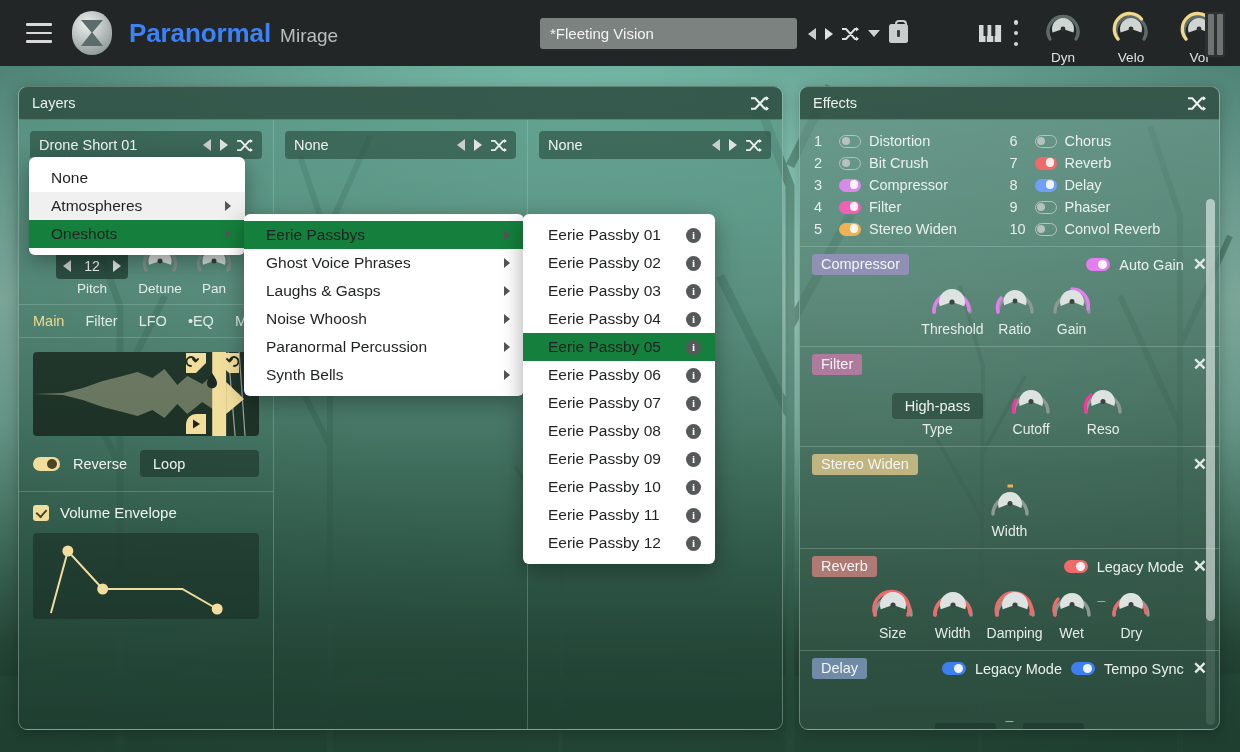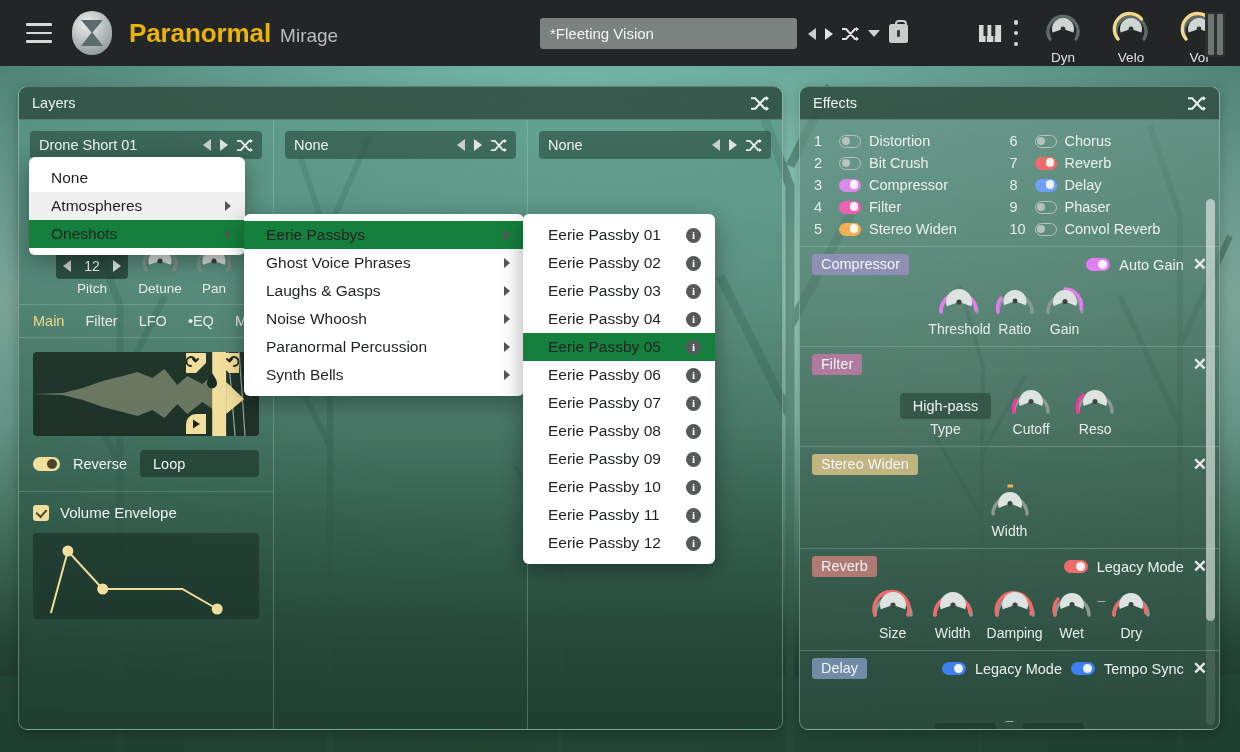--- a/index.html
+++ b/index.html
@@ -45,21 +45,21 @@
   }
   .logo::before {
     content:""; position:absolute; left:9px; top:9px; width:22px; height:13px;
     background:#5c6b6b; clip-path: polygon(0 0, 100% 0, 50% 100%);
   }
   .logo::after {
     content:""; position:absolute; left:9px; top:21px; width:22px; height:14px;
     background:#5c6b6b; clip-path: polygon(50% 0, 100% 100%, 0 100%);
   }
   .brand { margin-left: 17px; display:flex; align-items:baseline; gap:9px; }
-  .brand .b1 { font-size: 26px; color: #eab308; font-weight: 700; letter-spacing:-0.1px;}
+  .brand .b1 { font-size: 26px; color: #3b82f6; font-weight: 700; letter-spacing:-0.1px;}
   .brand .b2 { font-size: 19px; color: #b9bdbd; }
 
   .preset-wrap {
     position:absolute; left: 540px; top: 18px; width: 368px; height: 31px;
     display:flex; align-items:center;
   }
   .preset-box {
     width: 330px; height: 31px; background:#7c8280; border-radius:3px;
     display:flex; align-items:center; padding: 0 10px; color:#f2f4f4; font-size:15px;
   }
@@ -157,21 +157,21 @@
 
   .fx-module { border-top:1px solid rgba(190,220,208,0.28); padding:7px 12px 9px 12px; position:relative; }
   .fx-title { display:inline-block; padding:2px 9px 3px 9px; border-radius:3px;
               color:#f2f5f4; font-size:14.5px; }
   .fx-hdr { display:flex; align-items:center; }
   .fx-hdr-right { margin-left:auto; display:flex; align-items:center; gap:9px; }
   .fx-x { color:#e3e9e6; font-size:17px; cursor:pointer; line-height:1; font-weight:bold;}
   .ftgl { width:24px;height:13px;border-radius:7px;position:relative; cursor:pointer; }
   .ftgl i{position:absolute;top:1.8px;left:12px;width:9px;height:9px;border-radius:50%;background:rgba(255,255,255,0.9);}
   .fx-lbl { color:#eaf0ed; font-size:14.5px; }
-  .fx-knobs { display:flex; justify-content:center; align-items:flex-end; gap:1px; margin-top:4px; }
+  .fx-knobs { display:flex; justify-content:center; align-items:flex-end; gap:8px; margin-top:4px; }
   .fxk { text-align:center; cursor:pointer; }
   .fxk .kl { display:block; font-size:14px; color:#e6ece9; margin-top:-2px; }
   .typebtn { background:rgba(48,80,67,0.8); border-radius:4px; padding:5px 13px; color:#eef3f1; font-size:14.5px; cursor:pointer;}
   .valbtn { background:rgba(32,58,47,0.85); border-radius:4px; padding:6px 20px; color:#eef3f1; font-size:15px; cursor:pointer;margin-top:36px;}
   .dash { color:#9fb0a9; font-size:14px; }
 
   .fx-scroll { position:absolute; right:4px; top:112px; width:9px; height:526px;
                background:rgba(255,255,255,0.10); border-radius:5px; }
   .fx-scroll i { position:absolute; left:0; top:0; width:9px; height:422px;
                background:rgba(236,243,240,0.55); border-radius:5px; display:block;}
@@ -572,21 +572,21 @@
       </div>
     </div>
 
     <div class="fx-module">
       <div class="fx-hdr">
         <span class="fx-title" style="background:#b07a9d">Filter</span>
         <span class="fx-hdr-right">
             <span class="fx-x">✕</span>
           </span>
       </div>
-      <div class="fx-knobs" style="gap:16px;">
+      <div class="fx-knobs" style="gap:24px;">
         <div class="fxk">
           <div class="typebtn">High-pass</div>
           <span class="kl" style="margin-top:2px;">Type</span>
         </div>
         <div class="fxk">
           <svg width="48" height="40" viewBox="0 0 48 40">
             <path d="M7 33 A16 16 0 1 1 41 33" fill="none" stroke="#8b9a94" stroke-width="3.4" stroke-linecap="round"></path>
             <path d="M7 33 A16 16 0 0 1 9 21" fill="none" stroke="#f2399c" stroke-width="3.4" stroke-linecap="round"></path>
             <path d="M24 11 a12 12 0 0 1 11.3 15.9 L24 22.5 Z" fill="#dde3e1"></path>
             <path d="M24 11 a12 12 0 0 0 -11.3 15.9 L24 22.5 Z" fill="#dde3e1"></path>

